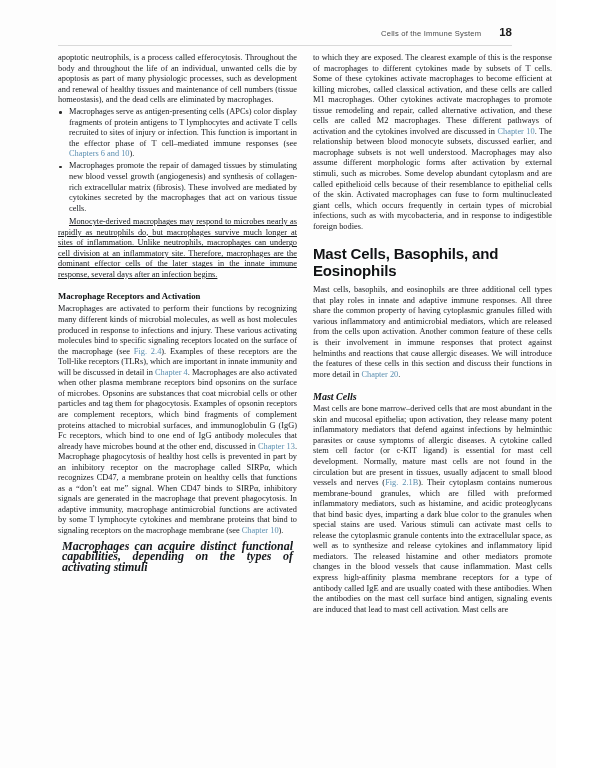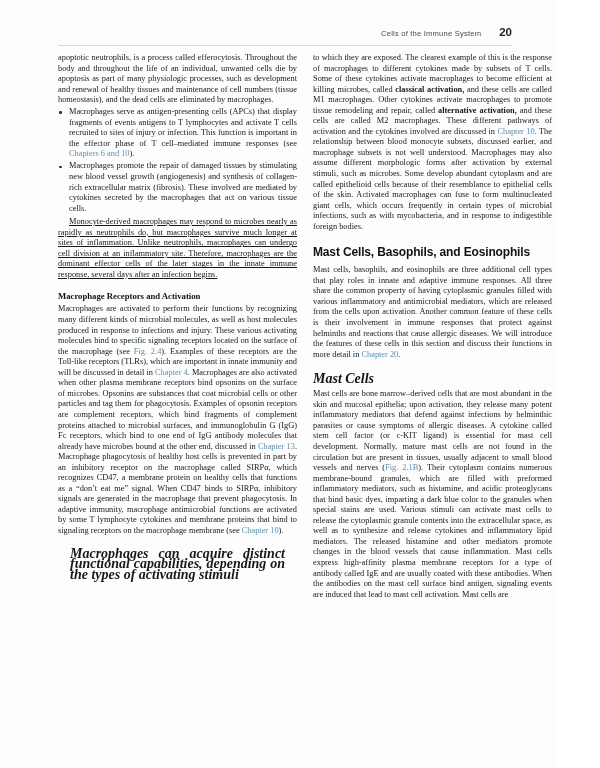--- a/index.html
+++ b/index.html
@@ -82,22 +82,22 @@
     hyphens: manual;
   }
   p.body.indent {
     text-indent: 11px;
   }
   p.body.gap {
     margin-top: 3px;
     text-decoration: underline;
   }
   p.lead {
-    margin: 12px;
-    font-size: 14px;
+    margin: 4px;
+    font-size: 12px;
     line-height: 10.55px;
     text-align: justify;
     color: #15181c;
     font-style: italic;
     font-weight: bold;
   }
 
   
   ul.bullets {
     margin: 0;
@@ -120,64 +120,64 @@
     width: 2.6px;
     height: 2.6px;
     border-radius: 50%;
     background: #2a2a2a;
   }
 
   
   h2.section {
     margin: 13px 0 6px 0;
     font-family: "Liberation Sans", sans-serif;
-    font-size: 12px;
+    font-size: 15px;
     font-weight: bold;
     color: #101214;
     letter-spacing: -0.15px;
   }
   h3.sub {
     margin: 11px 0 3px 0;
     font-size: 8.7px;
     font-weight: bold;
     color: #101214;
   }
   h3.sub-italic {
     margin: 11px 0 2px 0;
-    font-size: 14px;
+    font-size: 10px;
     font-weight: bold;
     font-style: italic;
     color: #101214;
   }
 
   .xref { color: #5b8fb0; }
-  .bterm { font-weight: bold; }
+  .bterm { font-weight: normal; }
 </style>
 </head>
 <body>
 
 <div class="page">
 
   <div class="runhead">
     <div class="runhead-inner">
       <span class="runhead-title">Cells of the Immune System</span>
-      <span class="runhead-pageno">20</span>
+      <span class="runhead-pageno">18</span>
     </div>
     <div class="runhead-rule"></div>
   </div>
 
   <div class="columns">
 
     <div class="col">
 
       <p class="body">apoptotic neutrophils, is a process called efferocytosis. Throughout the body and throughout the life of an individual, unwanted cells die by apoptosis as part of many physiologic processes, such as development and renewal of healthy tissues and maintenance of cell numbers (tissue homeostasis), and the dead cells are eliminated by macrophages.</p>
 
       <ul class="bullets">
         <li>
-          <span class="dot"></span><span>Macrophages serve as antigen-presenting cells (APCs) that display fragments of events antigens to T lymphocytes and activate T cells recruited to sites of injury or infection. This function is important in the effector phase of T cell–mediated immune responses (see </span><span class="xref">Chapters 6 and 10</span><span>).</span>
+          <span class="dot"></span><span>Macrophages serve as antigen-presenting cells (APCs) color display fragments of protein antigens to T lymphocytes and activate T cells recruited to sites of injury or infection. This function is important in the effector phase of T cell–mediated immune responses (see </span><span class="xref">Chapters 6 and 10</span><span>).</span>
         </li>
         <li>
           <span class="dot"></span><span>Macrophages promote the repair of damaged tissues by stimulating new blood vessel growth (angiogenesis) and synthesis of collagen-rich extracellular matrix (fibrosis). These involved are mediated by cytokines secreted by the macrophages that act on various tissue cells.</span>
         </li>
       </ul>
 
       <p class="body indent gap">Monocyte-derived macrophages may respond to microbes nearly as rapidly as neutrophils do, but macrophages survive much longer at sites of inflammation. Unlike neutrophils, macrophages can undergo cell division at an inflammatory site. Therefore, macrophages are the dominant effector cells of the later stages in the innate immune response, several days after an infection begins.</p>
 
       <h3 class="sub">Macrophage Receptors and Activation</h3>
 

